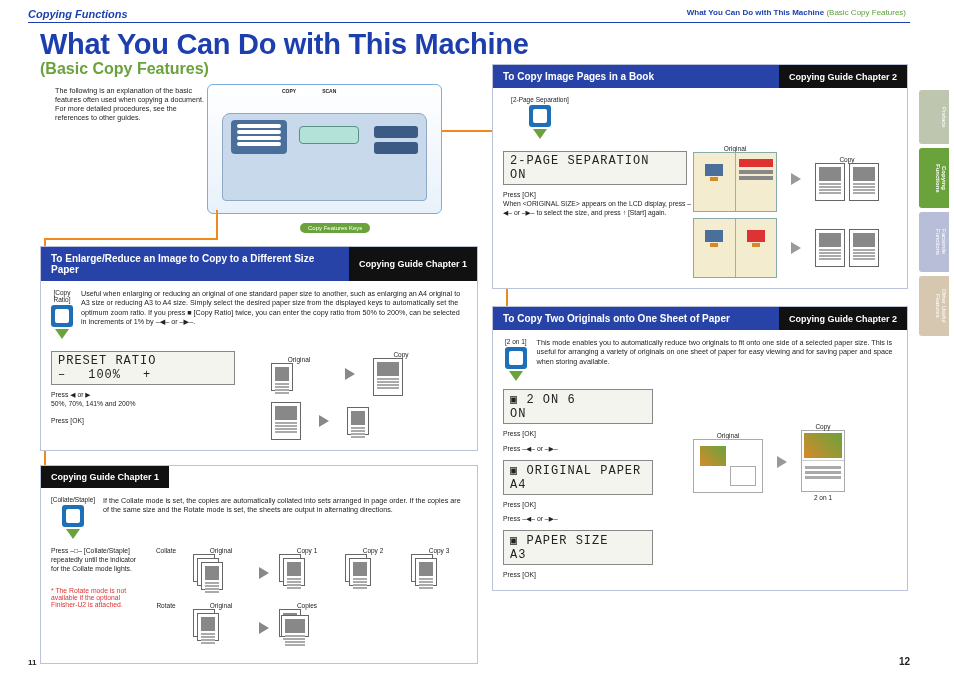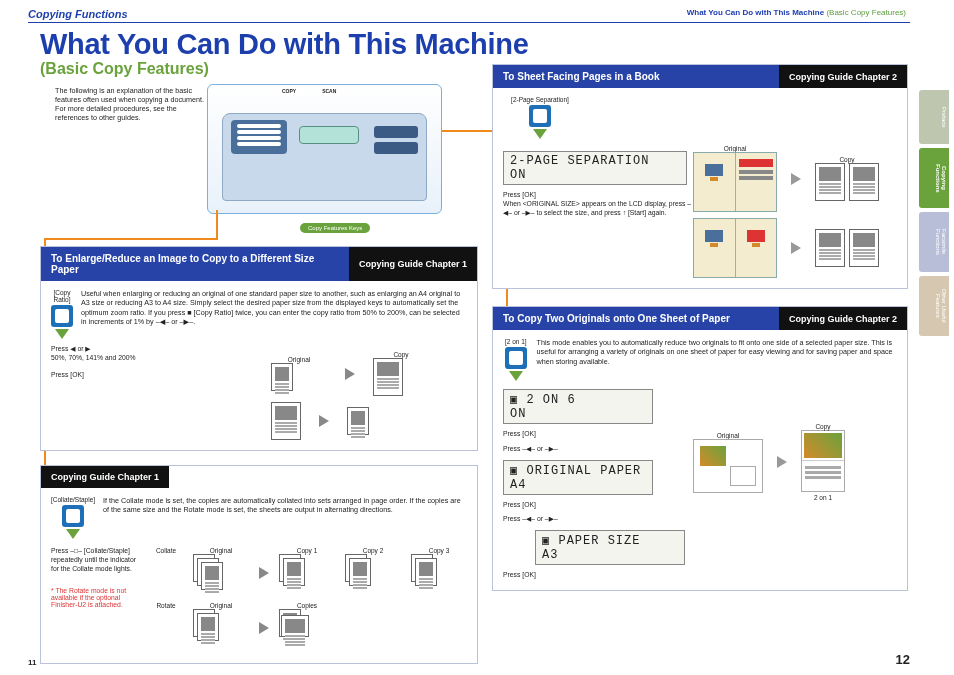--- a/index.html
+++ b/index.html
@@ -66,21 +66,21 @@
 
   
   .tabs{position:absolute; right:5px; top:90px; width:30px;}
   .tab{width:30px; writing-mode:vertical-rl; text-align:center; font-size:6px; color:#fff; padding:12px 2px; margin-bottom:4px; border-radius:3px 0 0 3px;}
   .tab.t1{background:#bfc6b0;height:54px;}
   .tab.t2{background:#6aa23c;height:60px;font-weight:bold;}
   .tab.t3{background:#b8bed8;height:60px;}
   .tab.t4{background:#d6c8b0;height:60px;}
 
   .pgn-l{position:absolute;bottom:8px;left:28px;font-size:8px;font-weight:bold;}
-  .pgn-r{position:absolute;bottom:8px;right:44px;font-size:13px;font-weight:bold;}
+  .pgn-r{position:absolute;bottom:8px;right:44px;font-size:10px;font-weight:bold;}
 
   .leader{position:absolute;background:#f08a1d;}
 </style>
 </head>
 <body>
 
 <div class="page">
   <div class="hdr-left">Copying Functions</div>
   <div class="hdr-right">
     <span class="blue">What You Can Do with This Machine</span>
@@ -122,20 +122,28 @@
         <div class="key-wrap">
           <div class="key-col">
             <div class="key-lbl">[Copy Ratio]</div>
             <div class="key-icon"></div>
             <div class="tri-down"></div>
           </div>
           <div class="desc">Useful when enlarging or reducing an original of one standard paper size to another, such as enlarging an A4 original to A3 size or reducing A3 to A4 size. Simply select the desired paper size from the displayed keys to automatically set the optimum zoom ratio. If you press ■ [Copy Ratio] twice, you can enter the copy ratio from 50% to 200%, can be selected in increments of 1% by –◀– or –▶–.</div>
         </div>
         <div style="display:flex; gap:20px; margin-top:4px;">
           <div style="width:200px;">
+            <div class="lcd">
+              <div>PRESET RATIO</div>
+              <div class="row2">
+                <span>–</span>
+                <span>100%</span>
+                <span>+</span>
+              </div>
+            </div>
             <div class="sml" style="white-space:pre-line;">Press ◀ or ▶
 50%, 70%, 141% and 200%</div>
             <div class="sml" style="margin-top:8px;">Press [OK]</div>
           </div>
           <div>
             <div class="vis-row">
               <div>
                   <div class="vis-lbl">Original</div>
                   <div class="doc small"></div>
                 </div>
@@ -228,21 +236,21 @@
           </div>
         </div>
       </div>
     </div>
   </div>
 
   <div class="col right" style="top:64px; width:416px;">
 
     <div class="box">
       <div class="box-hdr">
-        <div class="ttl">To Sheet Facing Pages in a Book</div>
+        <div class="ttl">To Copy Image Pages in a Book</div>
         <div class="chap">Copying Guide Chapter 2</div>
       </div>
       <div class="box-body">
         <div class="key-wrap">
           <div class="key-col" style="width:74px;">
             <div class="key-lbl">[2-Page Separation]</div>
             <div class="key-icon"></div>
             <div class="tri-down"></div>
           </div>
         </div>
@@ -323,21 +331,21 @@
               <div>  ON</div>
             </div>
             <div class="sml">Press [OK]</div>
             <div class="sml" style="margin-top:6px;">Press –◀– or –▶–</div>
             <div class="lcd" style="width:150px;">
               <div>▣ ORIGINAL PAPER</div>
               <div>  A4</div>
             </div>
             <div class="sml">Press [OK]</div>
             <div class="sml" style="margin-top:6px;">Press –◀– or –▶–</div>
-            <div class="lcd" style="width:150px;margin-left:32px;">
+            <div class="lcd" style="width:150px;">
               <div>▣ PAPER SIZE</div>
               <div>  A3</div>
             </div>
             <div class="sml">Press [OK]</div>
           </div>
           <div style="padding-top:40px;">
             <div style="display:flex; gap:14px; align-items:center;">
               <div>
                 <div class="vis-lbl" style="width:auto;">Original</div>
                 <div style="border:1px solid #aaa; width:70px; height:54px; background:#fff; position:relative;">

